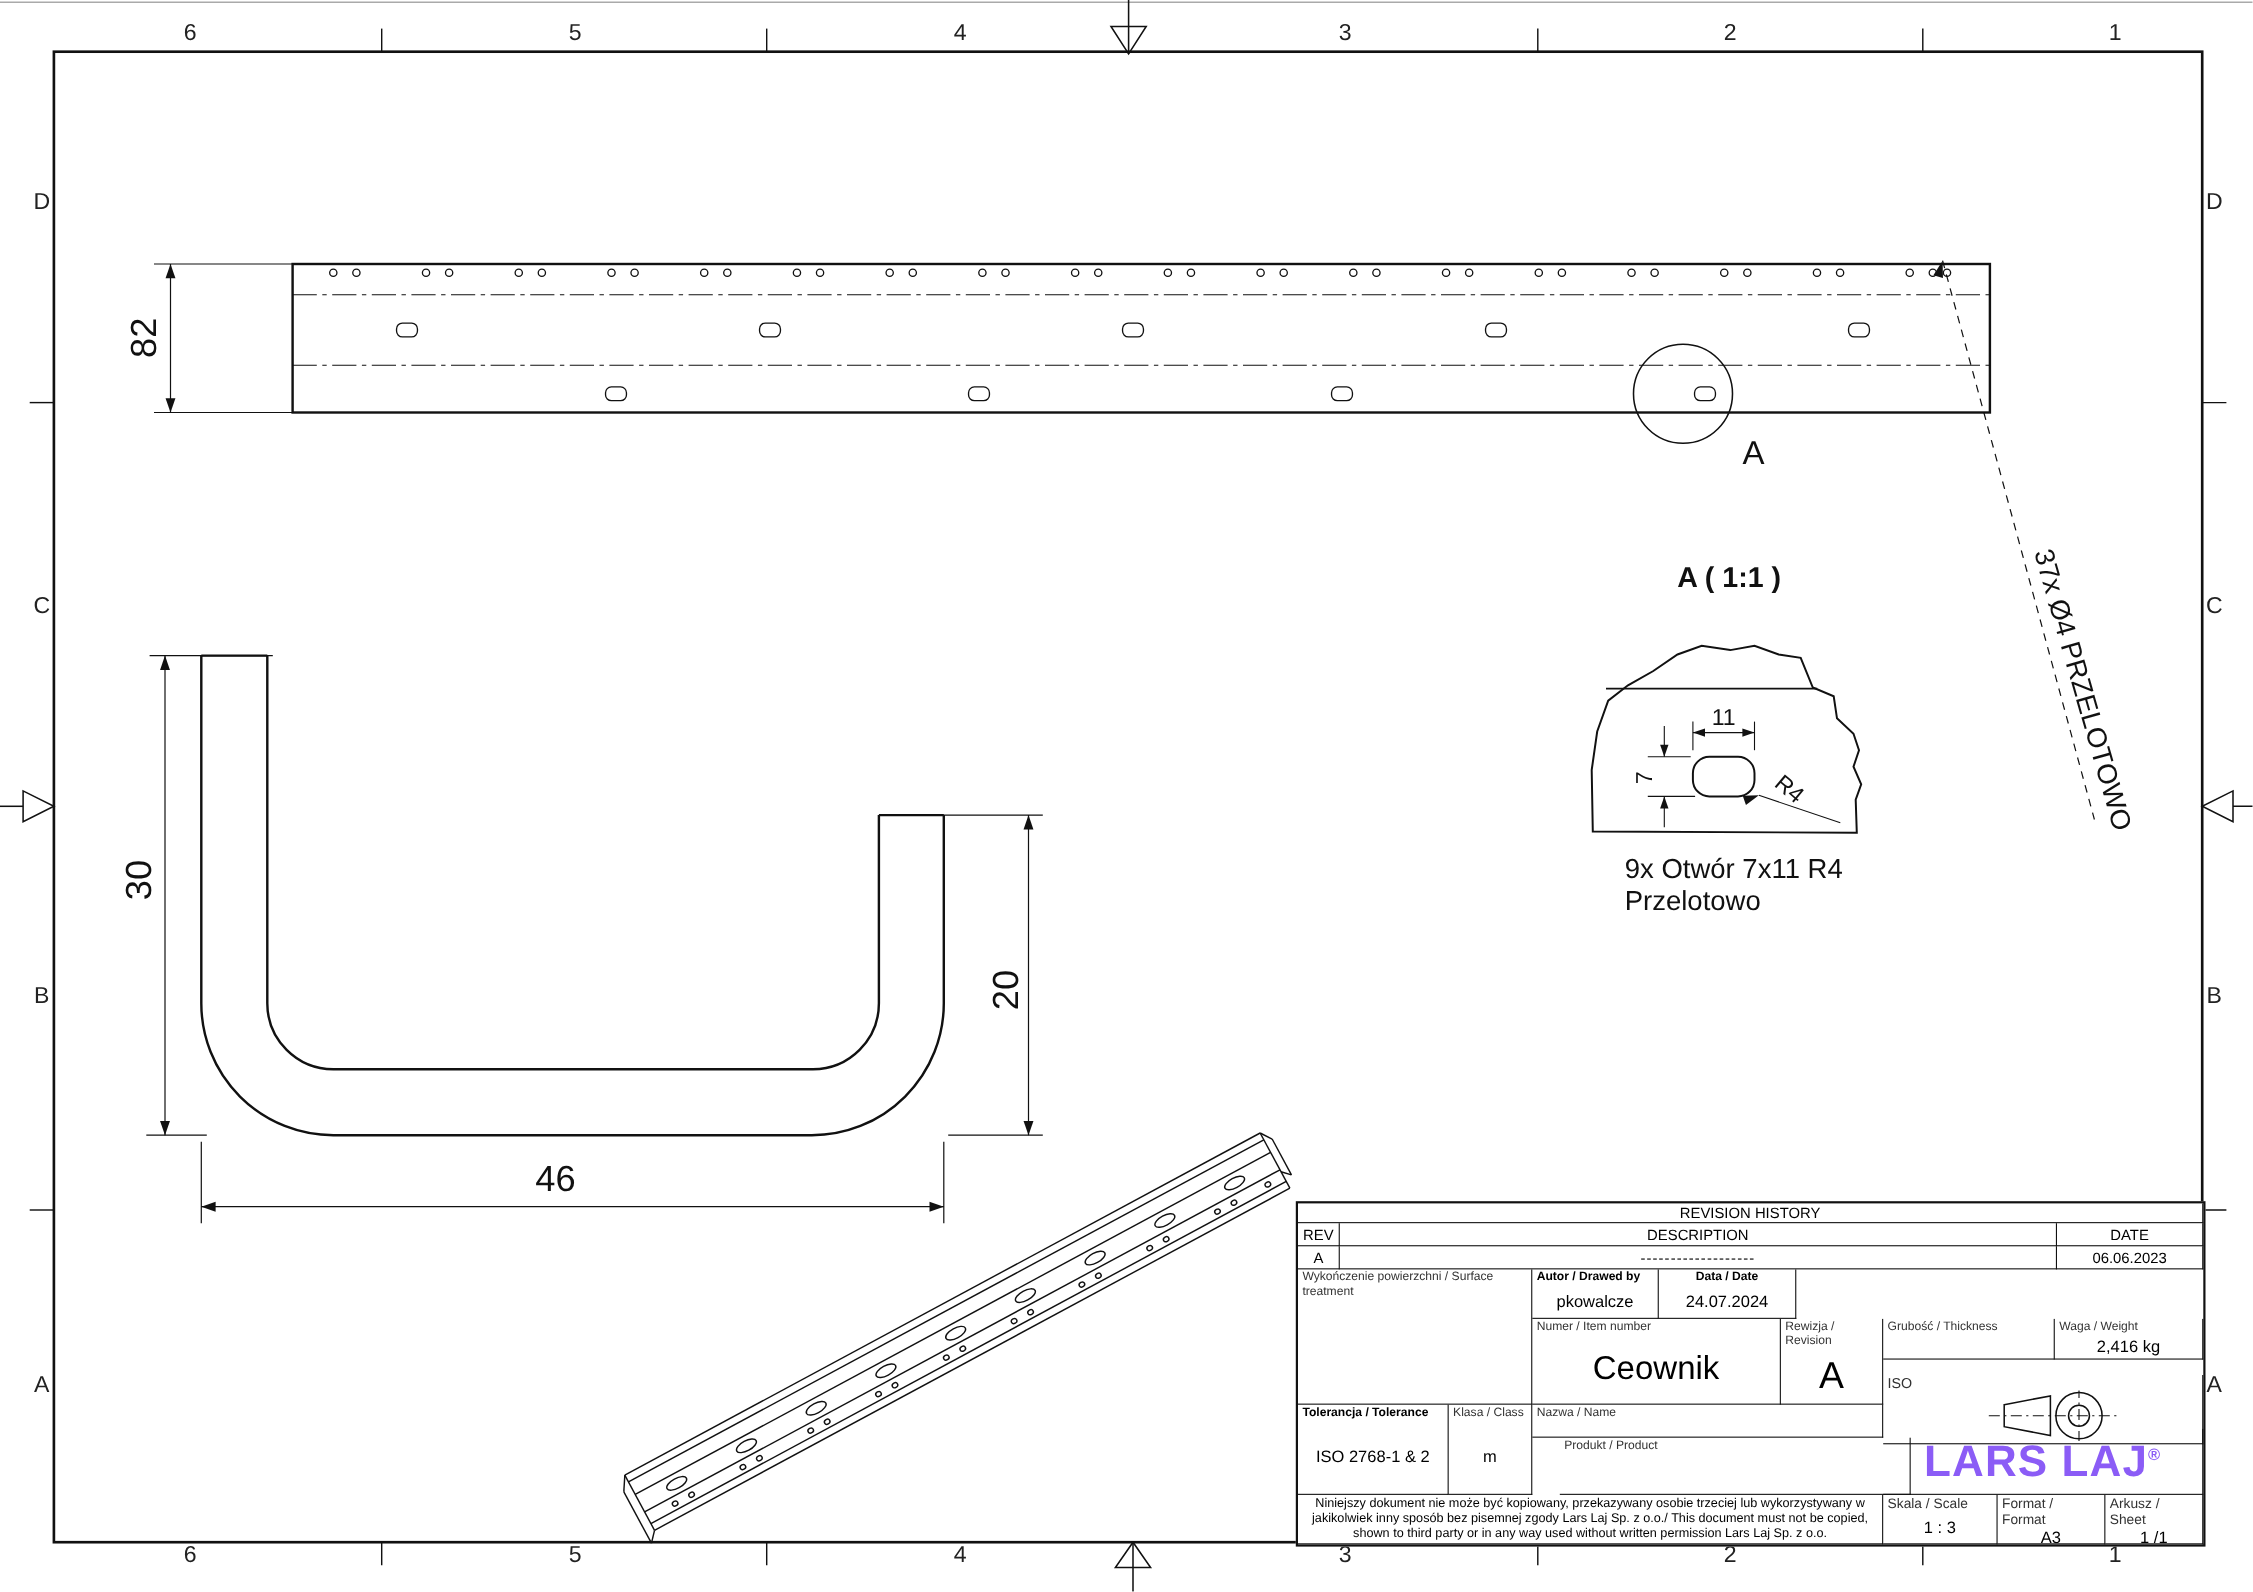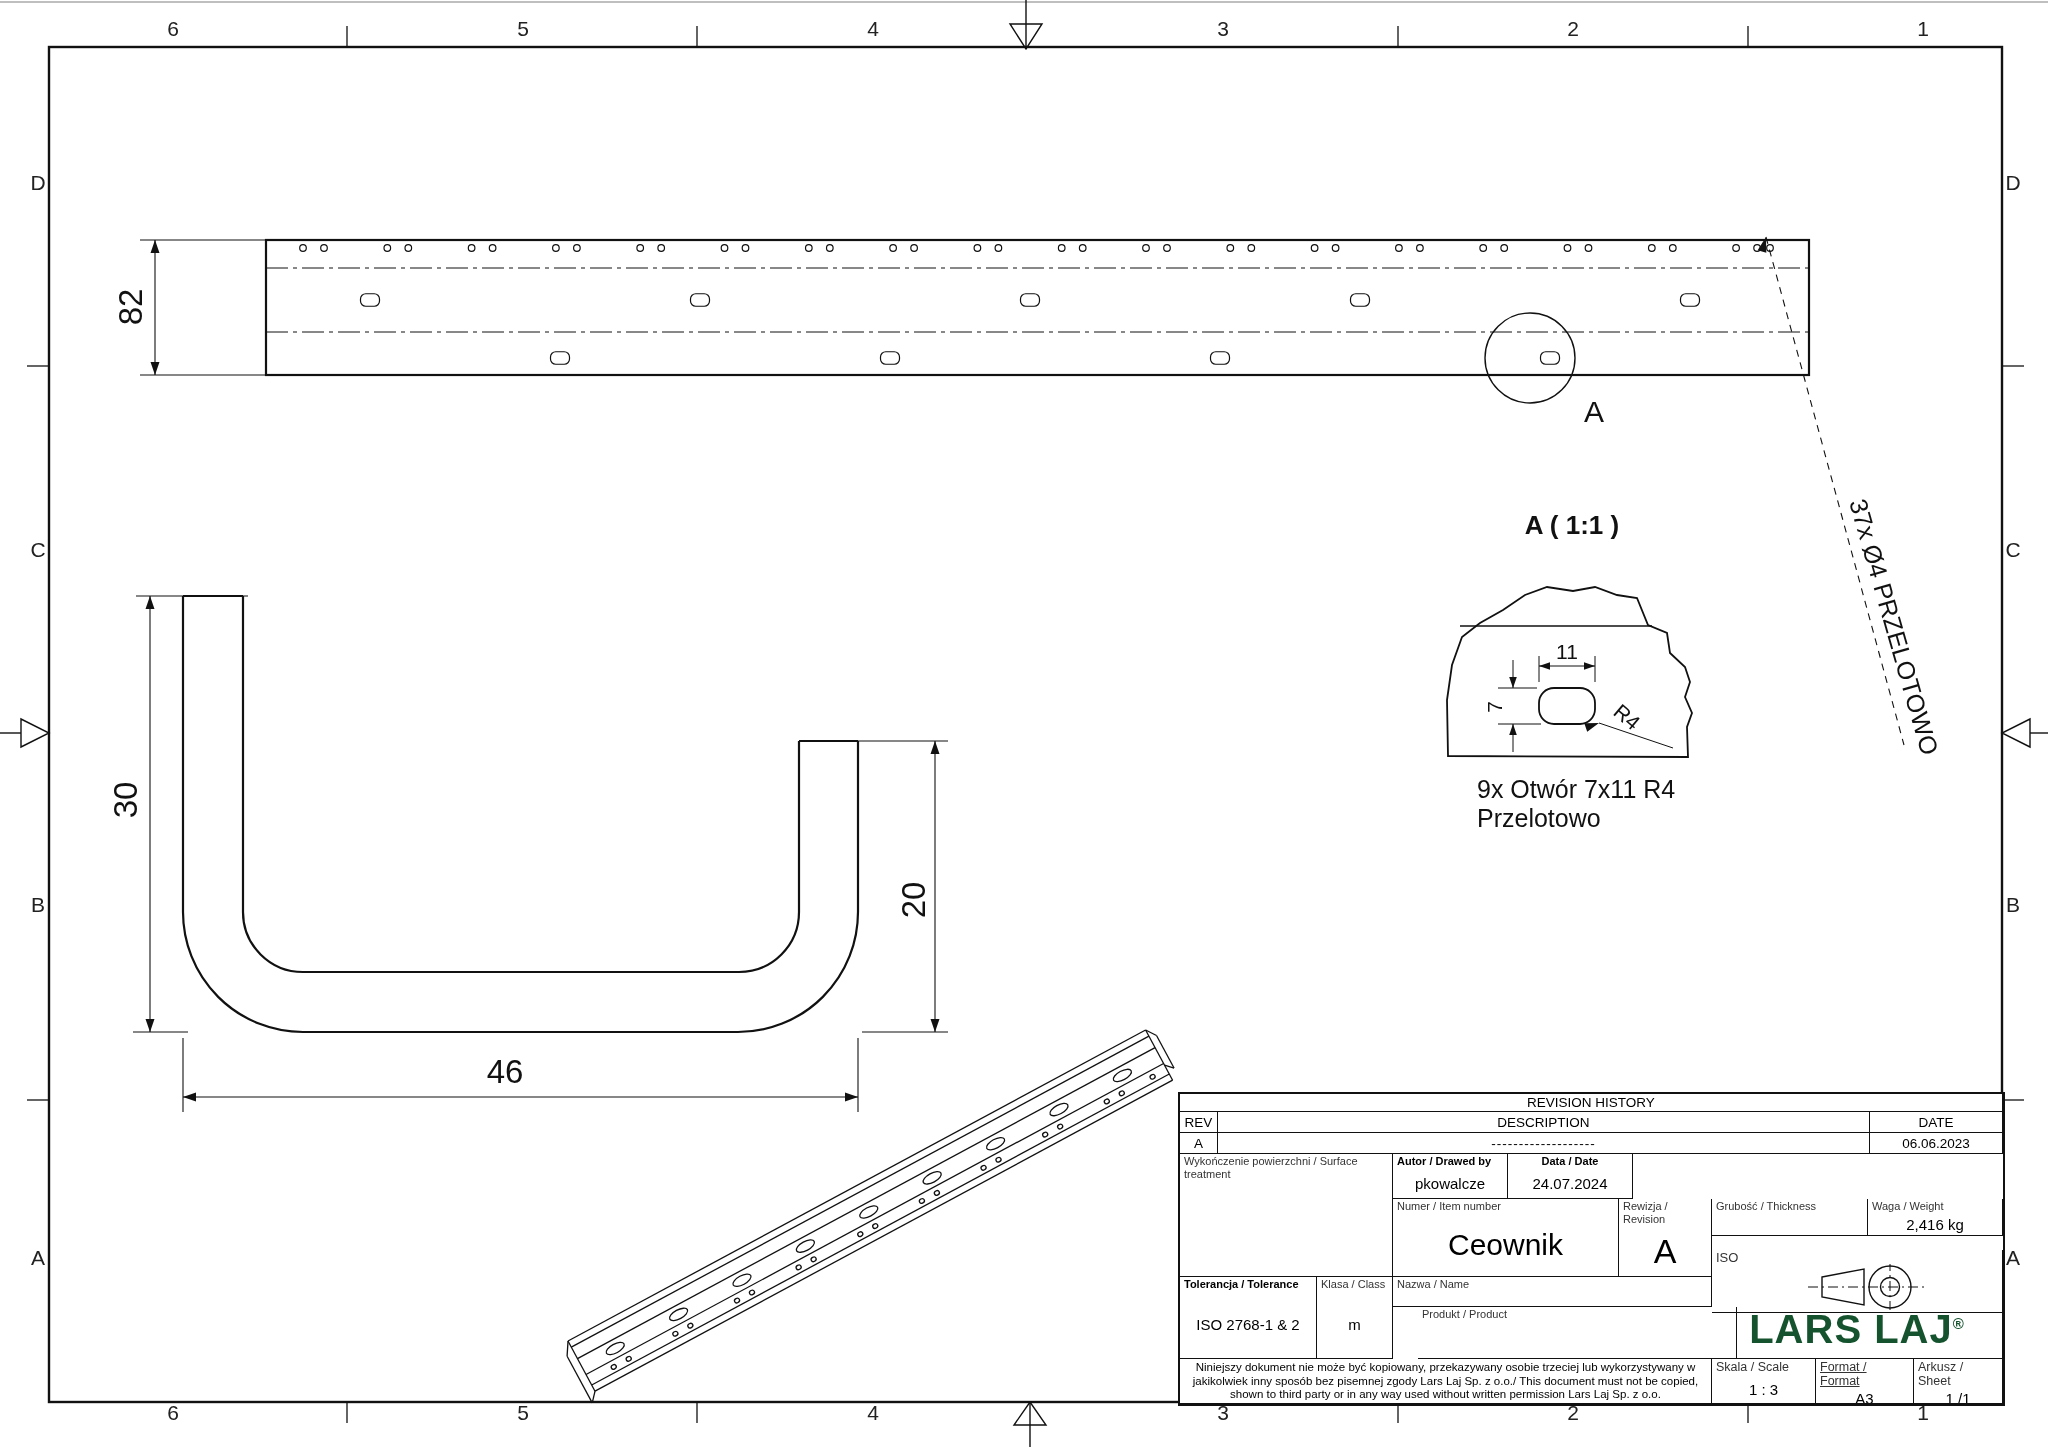--- a/index.html
+++ b/index.html
@@ -353,34 +353,34 @@
     <span class="lbl">Klasa / Class</span>
     <span class="grow val">m</span>
   </div>
   <div class="cell" style="left:213px;top:183px;width:319px;height:30px;">
     <span class="lbl">Nazwa / Name</span>
   </div>
   <div class="cell" style="left:213px;top:213px;width:319px;height:52px;margin-left:25px;">
     <span class="lbl">Produkt / Product</span>
   </div>
   <div class="cell cen" style="left:532px;top:205px;width:291px;height:60px;">
-    <span id="logo" style="color: #14532d;"><span>LARS LAJ</span><sup>®</sup></span>
+    <span id="logo" style="color: #8b5cf6;"><span>LARS LAJ</span><sup>®</sup></span>
   </div>
 
   <div class="cell disc" style="left:0;top:265px;width:532px;height:45px;">
     <div>Niniejszy dokument nie może być kopiowany, przekazywany osobie trzeciej lub wykorzystywany w</div>
     <div>jakikolwiek inny sposób bez pisemnej zgody Lars Laj Sp. z o.o./ This document must not be copied,</div>
     <div>shown to third party or in any way used without written permission Lars Laj Sp. z o.o.</div>
   </div>
   <div class="cell stack" style="left:532px;top:265px;width:104px;height:45px;">
     <span class="lbl" style="font-size:12.5px;">Skala / Scale</span>
     <span class="grow val">1 : 3</span>
   </div>
   <div class="cell stack" style="left:636px;top:265px;width:98px;height:45px;">
-    <span class="lbl" style="font-size:12.5px;text-decoration:underline;">Format / Format</span>
+    <span class="lbl" style="font-size:12.5px;">Format / Format</span>
     <span class="grow val">A3</span>
   </div>
   <div class="cell stack" style="left:734px;top:265px;width:89px;height:45px;">
     <span class="lbl" style="font-size:12.5px;">Arkusz / Sheet</span>
     <span class="grow val">1 /1</span>
   </div>
 </div>
 </div>
 
 </body></html>

